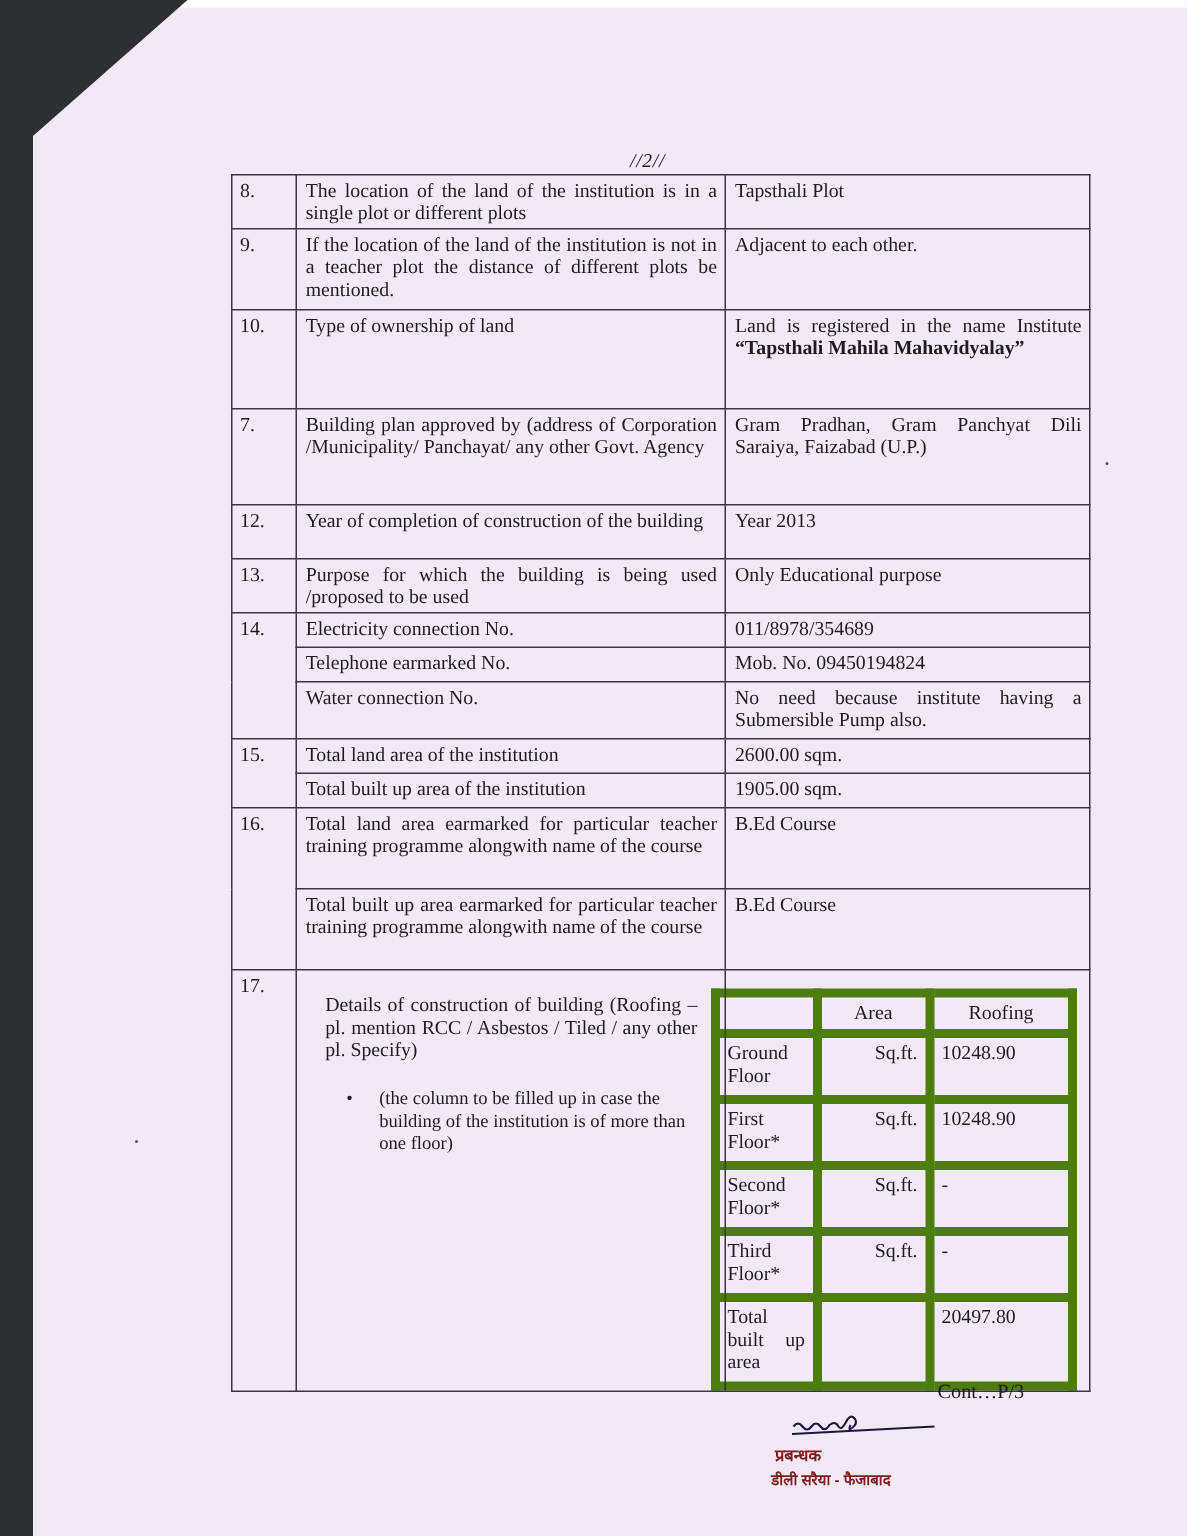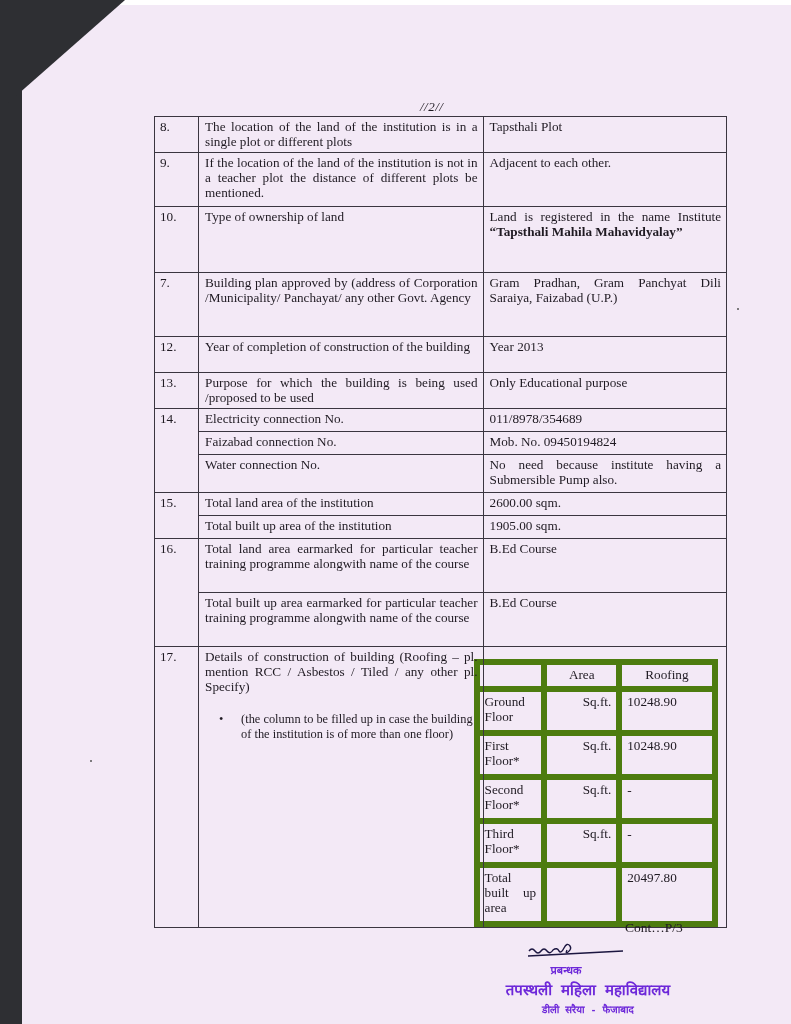--- a/index.html
+++ b/index.html
@@ -77,21 +77,21 @@
     .r8 td { height: 30px; }
     .r9 td { height: 48px; }
     .r10 td { height: 60px; }
     .r11 td { height: 58px; }
     .r12 td { height: 30px; }
     .r13 td { height: 30px; }
     .r14a td, .r14b td { height: 17px; }
     .r14c td { height: 32px; }
     .r15a td, .r15b td { height: 17px; }
     .r16a td, .r16b td { height: 48px; }
-    td.cell17 { padding: 0 !important; }
+    td.cell17 { padding: 13px !important; }
     .r17-left {
       padding: 2px 5px 3px 6px;
       text-align: justify;
     }
     .bullet-note {
       display: flex;
       margin-top: 18px;
       padding-left: 14px;
       font-size: 12.4px;
       line-height: 15px;
@@ -135,26 +135,26 @@
     }
     .signature {
       position: absolute;
       left: 525px;
       top: 937px;
       width: 100px;
       height: 24px;
     }
     .stamp {
       position: absolute;
-      left: 488px;
+      left: 454px;
       top: 962px;
       width: 200px;
       text-align: center;
-      font-family: Liberation Mono, monospace;
-      color: #6d28d9;
+      font-family: Liberation Sans, sans-serif;
+      color: #7f1d1d;
     }
     .stamp .desig { font-size: 11px; font-weight: bold; margin-left: -44px; }
     .stamp .inst { font-size: 15px; font-weight: bold; margin-top: 2px; }
     .stamp .place { font-size: 10px; font-weight: bold; margin-top: 2px; }
     .speck {
       position: absolute;
       width: 2px; height: 2px;
       background: #555;
       border-radius: 1px;
     }
@@ -209,21 +209,21 @@
       <td class="q">Purpose for which the building is being used /proposed to be used</td>
       <td class="a">Only Educational purpose</td>
     </tr>
 
     <tr class="r14a">
       <td class="sn" rowspan="3">14.</td>
       <td class="q">Electricity connection No.</td>
       <td class="a">011/8978/354689</td>
     </tr>
     <tr class="r14b">
-      <td class="q">Faizabad connection No.</td>
+      <td class="q">Telephone earmarked No.</td>
       <td class="a">Mob. No. 09450194824</td>
     </tr>
     <tr class="r14c">
       <td class="q">Water connection No.</td>
       <td class="a">No need because institute having a Submersible Pump also.</td>
     </tr>
 
     <tr class="r15a">
       <td class="sn" rowspan="2">15.</td>
       <td class="q">Total land area of the institution</td>
@@ -297,18 +297,17 @@
 
 <div class="cont">Cont…P/3</div>
 
 <svg class="signature" viewBox="0 0 100 24">
   <path d="M4 14 q3 -4 6 0 q3 4 6 0 q3 -4 6 0 q3 4 6 -1 q4 -3 6 1 q2 3 5 -3 q3 -6 6 -2 q2 3 -2 6 q-3 2 -1 -2" fill="none" stroke="#1b1640" stroke-width="1.4"></path>
   <path d="M3 19 L98 14" fill="none" stroke="#1b1640" stroke-width="1.3"></path>
 </svg>
 
 <div class="stamp">
   <div class="desig">प्रबन्धक</div>
-  <div class="inst">तपस्थली महिला महाविद्यालय</div>
   <div class="place">डीली सरैया - फैजाबाद</div>
 </div>
 
 <div class="speck" style="left:737px;top:308px;"></div>
 <div class="speck" style="left:90px;top:760px;"></div>
 
 </body></html>

